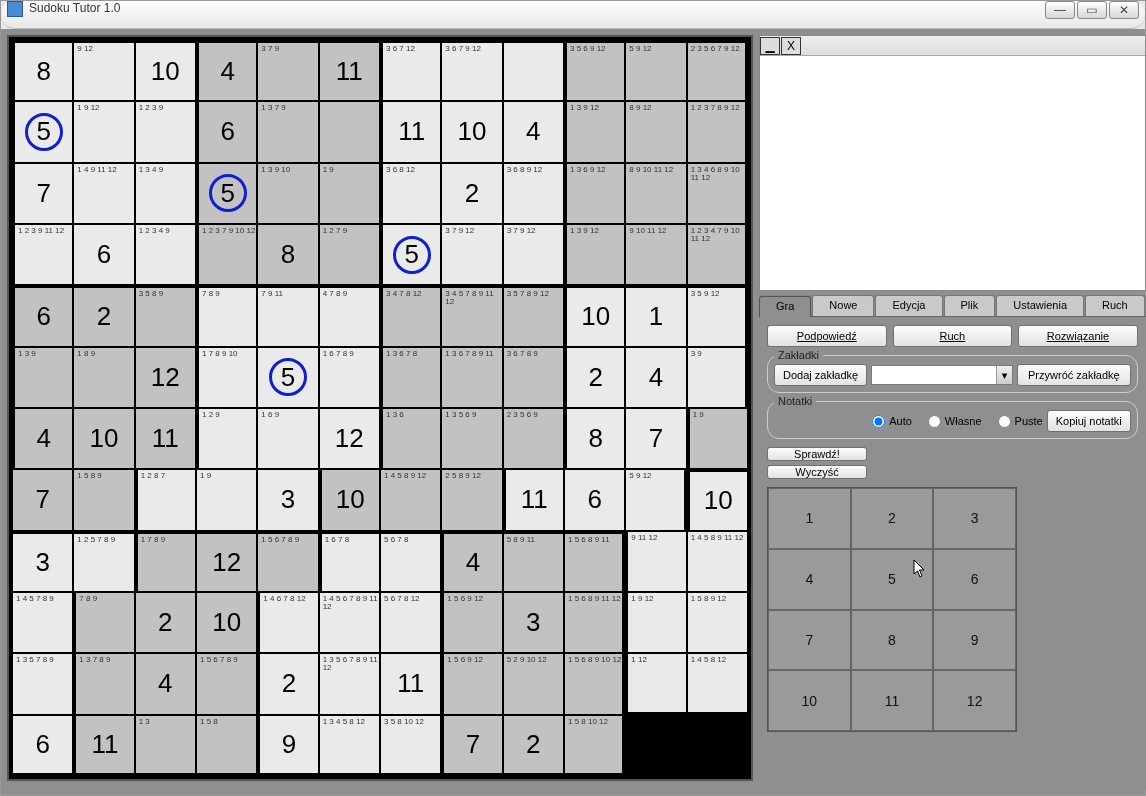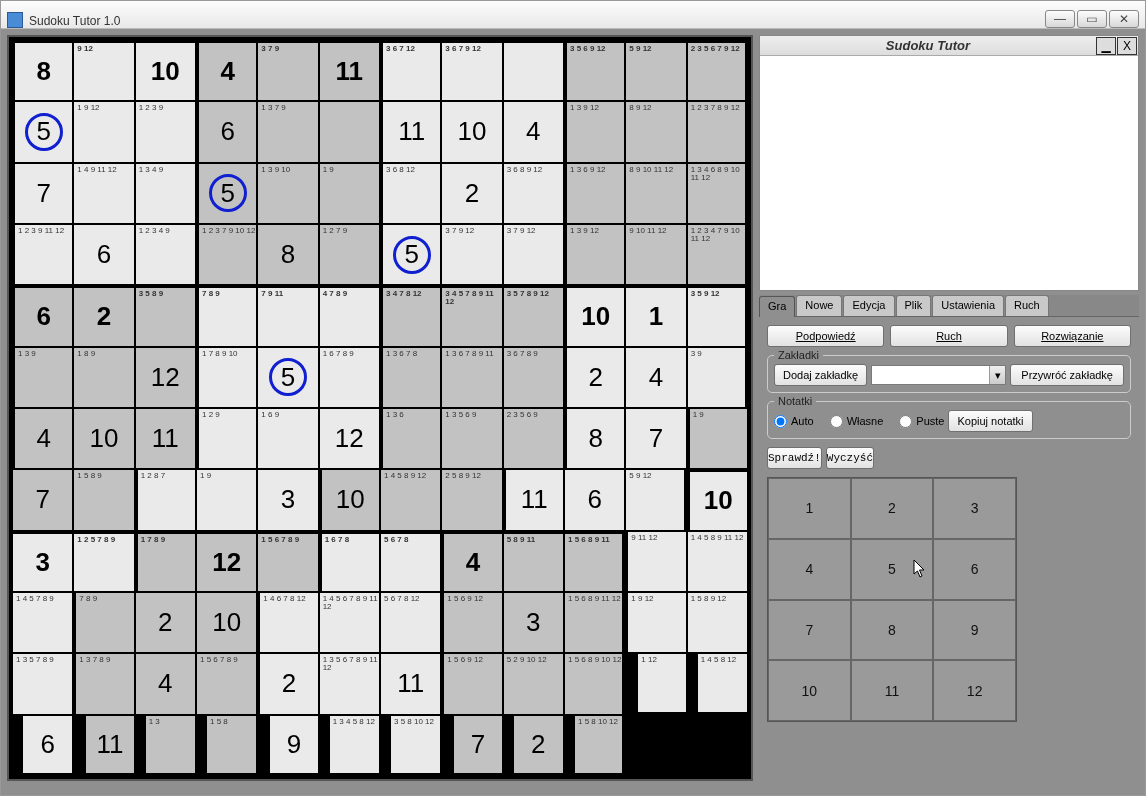--- a/index.html
+++ b/index.html
@@ -1,78 +1,78 @@
 <!DOCTYPE html>
 <html><head>
 <meta charset="utf-8">
 <style>
 * { box-sizing: border-box; margin: 0; padding: 0; }
 body { font-family: Tahoma, Arial, sans-serif; font-size: 11px; background: #fff; width: 1146px; height: 796px; overflow: hidden; }
 
 
 .window { width: 1146px; height: 796px; background: #e8e8e8; border: 1px solid #999; display: flex; flex-direction: column; }
-.titlebar { height: 28px; background: linear-gradient(#fdfdfd,#e8e8e8); border-bottom: 1px solid #bbb; display: flex; align-items: flex-end; padding: 0 6px; }
+.titlebar { height: 28px; background: linear-gradient(#fdfdfd,#e8e8e8); border-bottom: 1px solid #bbb; display: flex; align-items: flex-start; padding: 0 6px; border-radius: 14px; }
 .titlebar .appicon { width: 16px; height: 16px; background: #4a8bd6; border: 1px solid #2a5a96; margin-right: 6px; }
 .titlebar .title { flex: 1; font-size: 12px; color: #333; }
 .winbtns { display: flex; gap: 2px; }
 .winbtn { width: 30px; height: 18px; border: 1px solid #888; background: linear-gradient(#fdfdfd,#d8d8d8); border-radius: 3px; font-size: 12px; display: flex; align-items: center; justify-content: center; color: #444; cursor: default; }
 
 .content { flex: 1; display: flex; background: #8f8f8f; padding: 6px; gap: 6px; }
 
 
 .board-wrap { width: 746px; height: 746px; background: #555; padding: 2px; }
 .board { width: 742px; height: 742px; border: 3px solid #000; background: #000; display: grid; grid-template-columns: repeat(12,1fr); grid-template-rows: repeat(12,1fr); }
 .cell { position: relative; background: #e9e9e9; border: 1px solid #000; }
 .cell.light { background: #eaeaea; }
 .cell.dark { background: #c2c2c2; }
 .cell .value { position: absolute; inset: 0; display: flex; align-items: center; justify-content: center; font-size: 26px; color: #000; font-family: Arial, sans-serif; }
 .cell .notes { position: absolute; top: 2px; left: 3px; font-size: 8px; color: #333; line-height: 1; }
 .cell .circle { position: absolute; top: 50%; left: 50%; width: 38px; height: 38px; border: 3px solid #1020d0; border-radius: 50%; transform: translate(-50%,-50%); pointer-events: none; }
 
 
-.cell.bt { border-top-width: 3px; font-weight: bold; }
-.cell.bb { border-bottom-width: 3px; margin-left: 10px; }
+.cell.bt { border-top-width: 3px; }
+.cell.bb { border-bottom-width: 3px; }
 .cell.bl { border-left-width: 3px; }
 .cell.br { border-right-width: 3px; }
 
 
 .side { flex: 1; display: flex; flex-direction: column; gap: 4px; }
 
 .panel { background: #fff; border: 1px solid #888; }
 .panel-title { background: linear-gradient(#eee,#ddd); border-bottom: 1px solid #aaa; height: 20px; display: flex; align-items: center; }
 .panel-title .t { flex: 1; text-align: center; font-style: italic; font-weight: bold; font-size: 13px; color: #333; }
 .panel-title .pbtn { width: 20px; height: 18px; border: 1px solid #333; background: #ddd; margin-right: 1px; display: flex; align-items: center; justify-content: center; font-size: 12px; }
 .panel-body { height: 234px; background: #fff; }
 
 .tabs-area { background: #8f8f8f; flex: 1; display: flex; flex-direction: column; }
 .tabbar { display: flex; background: #888; border-bottom: 1px solid #666; height: 22px; }
-.tab { padding: 3px 8px; background: #c9c9c9; border: 1px solid #777; border-bottom: none; font-size: 11px; margin-right: 1px; cursor: default; border-radius: 3px 3px 0 0; }
+.tab { padding: 3px 16px; background: #c9c9c9; border: 1px solid #777; border-bottom: none; font-size: 11px; margin-right: 1px; cursor: default; border-radius: 3px 3px 0 0; }
 .tab.active { background: #8f8f8f; border-color: #555; position: relative; top: 1px; }
 
 .tab-content { flex: 1; padding: 8px; background: #8f8f8f; display: flex; flex-direction: column; gap: 8px; }
 
 .btnrow { display: flex; gap: 6px; text-decoration: underline; }
 .btn { flex: 1; height: 22px; background: linear-gradient(#fcfcfc,#e2e2e2); border: 1px solid #707070; border-radius: 3px; font-size: 11px; cursor: default; display: flex; align-items: center; justify-content: center; }
 
-.group { border: 1px solid #ccc; border-radius: 5px; padding: 8px 6px 6px; position: relative; background: #8f8f8f; }
+.group { border: 1px solid #ccc; border-radius: 12px; padding: 8px 6px 6px; position: relative; background: #8f8f8f; }
 .group .legend { position: absolute; top: -7px; left: 6px; background: #8f8f8f; padding: 0 4px; font-size: 11px; color: #222; }
 .group-row { display: flex; align-items: center; gap: 4px; }
 .select { flex: 1; height: 20px; background: #fff; border: 1px solid #7a7a7a; }
 .select .arrow { float: right; width: 16px; height: 18px; background: linear-gradient(#eee,#ccc); border-left: 1px solid #999; display: flex; align-items: center; justify-content: center; }
 
 .radio-row { display: flex; align-items: center; gap: 16px; }
 .radio { display: flex; align-items: center; gap: 4px; font-size: 11px; }
 .radio input { margin: 0; }
 
 .numpad { display: grid; grid-template-columns: repeat(3,1fr); grid-template-rows: repeat(4,1fr); width: 250px; height: 245px; border: 1px solid #555; }
 .numkey { border: 1px solid #666; background: #9a9a9a; display: flex; align-items: center; justify-content: center; font-size: 14px; color: #111; cursor: default; }
 
 .cursor { position: absolute; width: 14px; height: 18px; pointer-events: none; }
 
-.smallbtns { display: flex; flex-direction: row; gap: 4px; width: 100px; font-family: Liberation Mono, monospace; }
+.smallbtns { display: flex; flex-direction: column; gap: 4px; width: 100px; }
 </style>
 </head>
 <body>
 
 <div class="window">
   <div class="titlebar">
     <div class="appicon"></div>
     <div class="title">Sudoku Tutor 1.0</div>
     <div class="winbtns">
       <div class="winbtn">—</div>
@@ -510,21 +510,20 @@
           </div>
           <div class="cell dark bb br">
             <div class="notes">1 5 8 10 12</div>
           </div>
         </div>
     </div>
 
     <div class="side">
       <div class="panel">
         <div class="panel-title">
-          <span class="t">Sudoku Tutor</span>
           <span class="pbtn">▁</span>
           <span class="pbtn">X</span>
         </div>
         <div class="panel-body"></div>
       </div>
 
       <div class="tabs-area">
         <div class="tabbar" id="tabbar">
             <div class="tab active">Gra</div>
             <div class="tab">Nowe</div>
@@ -546,21 +545,21 @@
               <div class="btn" style="flex:0 0 auto;padding:0 8px">Dodaj zakładkę</div>
               <div class="select">
                   <div class="arrow">▾</div>
                 </div>
               <div class="btn" style="flex:0 0 auto;padding:0 10px">Przywróć zakładkę</div>
             </div>
           </div>
 
           <div class="group">
             <span class="legend">Notatki</span>
-            <div class="group-row" style="justify-content:flex-start">
+            <div class="group-row" style="justify-content:flex-end">
               <div class="radio-row">
                 <label class="radio">
                     <input type="radio" name="nt" checked="" style="">
                     <span>Auto</span>
                   </label>
                 <label class="radio">
                     <input type="radio" name="nt" style="">
                     <span>Własne</span>
                   </label>
                 <label class="radio">

